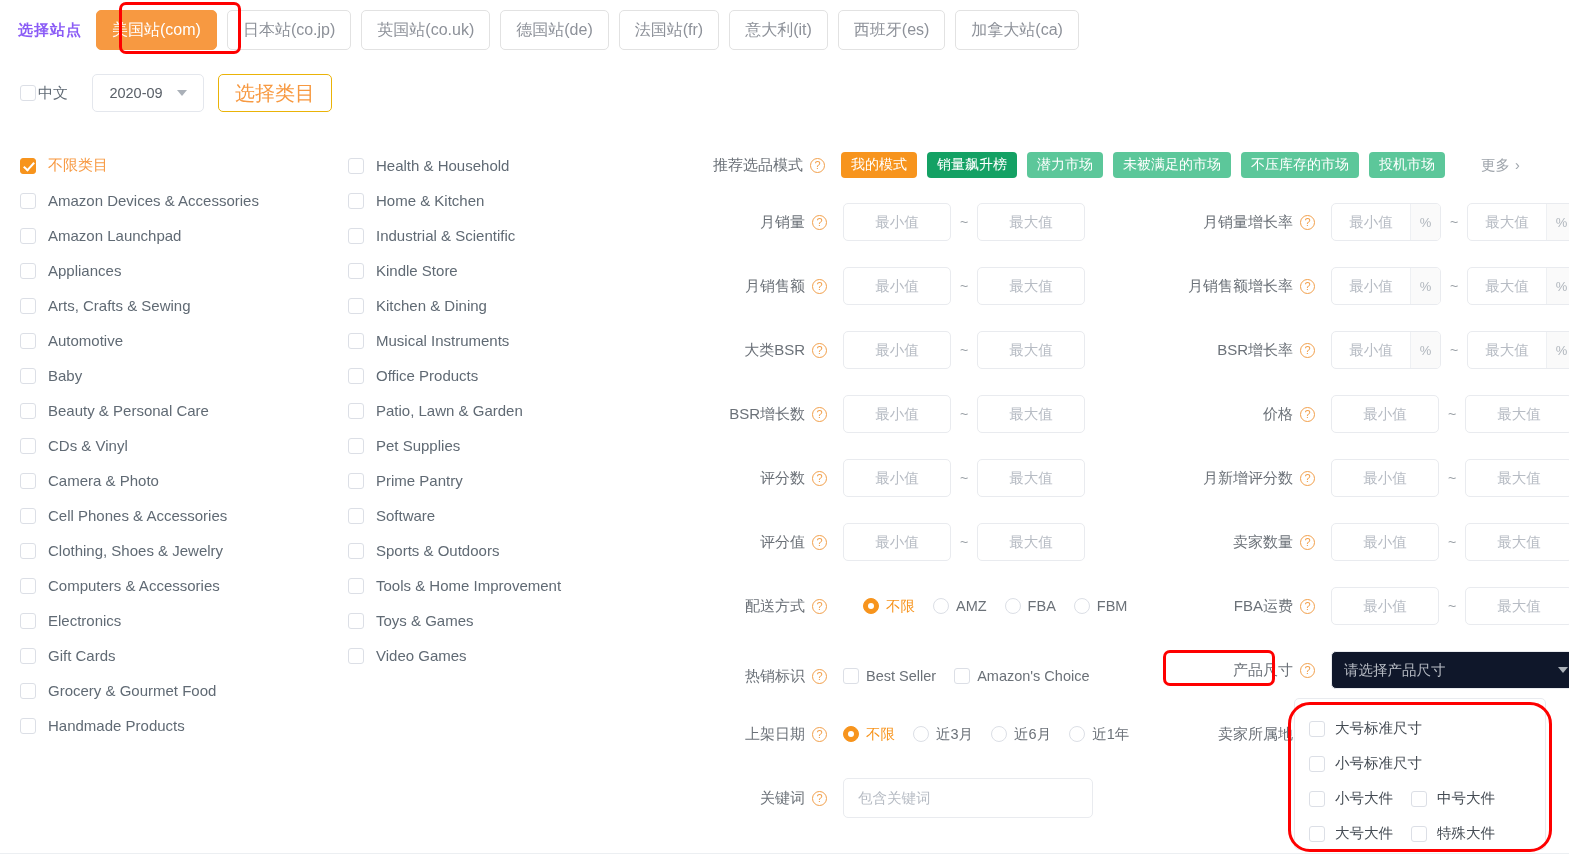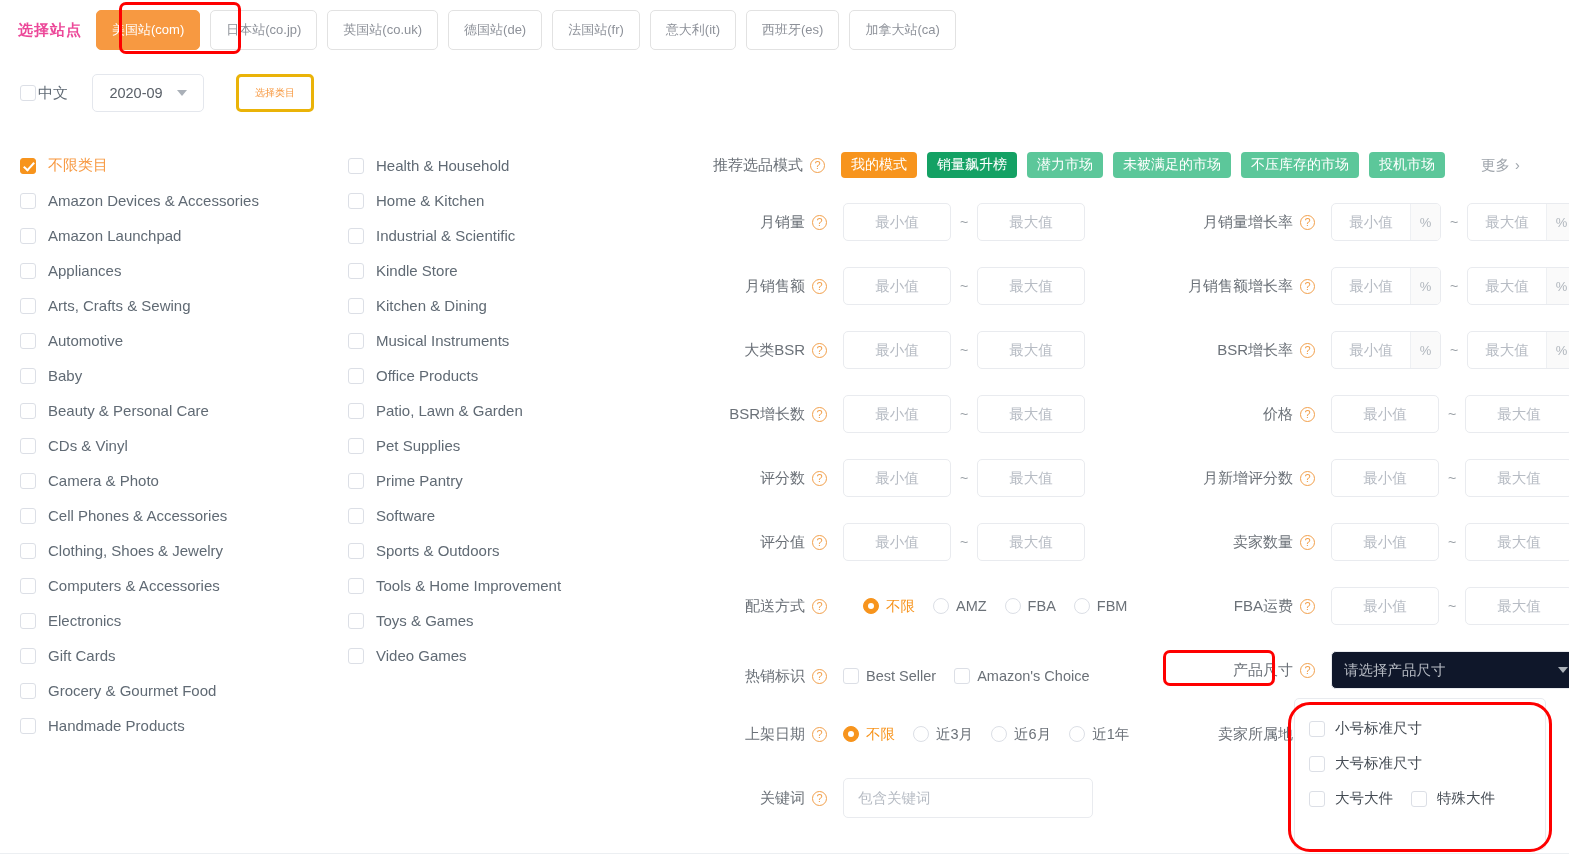--- a/index.html
+++ b/index.html
@@ -7,27 +7,27 @@
     margin: 0; padding: 0;
     width: 1569px; height: 854px;
     background: #ffffff;
     font-family: "Liberation Sans", "DejaVu Sans", sans-serif;
     overflow: hidden;
   }
   .page { position: relative; width: 1569px; height: 854px; background:#fff; }
 
   
   .site-row { position:absolute; left:0; top:0; width:1569px; height:60px; display:flex; align-items:center; }
-  .site-label { font-size:15px; color:#ec4899; font-weight:bold; margin-left:18px; margin-right:14px; letter-spacing:1px; }
+  .site-label { font-size:15px; color:#8b5cf6; font-weight:bold; margin-left:18px; margin-right:14px; letter-spacing:1px; }
   .site-tabs { display:flex; align-items:center; gap:10px; }
   .site-tab {
     height:40px; min-width:84px; padding:0 15px;
     display:flex; align-items:center; justify-content:center;
     border:1px solid #e2e2e2; border-radius:5px; background:#fff;
-    color:#8d9199; font-size:13px; white-space:nowrap; cursor:pointer;
+    color:#8d9199; font-size:16px; white-space:nowrap; cursor:pointer;
   }
   .site-tab.active { background:#f79941; border-color:#f79941; color:#fff; }
   .redbox {
     position:absolute; border:3px solid #fe0000; border-radius:7px;
     pointer-events:none;
   }
 
   
   .row2 { position:absolute; left:0; top:68px; width:1569px; height:50px; display:flex; align-items:center; }
   .cb { width:16px; height:16px; border:1px solid #dcdfe6; border-radius:3px; background:#fff; display:inline-block; flex:none; }
@@ -39,22 +39,22 @@
   .chk-line { display:flex; align-items:center; gap:2px; cursor:pointer; }
   .chk-line .lbl { font-size:15px; color:#606a74; white-space:nowrap; }
 
   .select-box {
     margin-left:24px; width:112px; height:38px; border:1px solid #e4e7ed; border-radius:5px;
     background:#fff; display:flex; align-items:center; justify-content:center; gap:14px;
     font-size:14.5px; color:#5a6068; cursor:pointer; position:relative;
   }
   .caret { width:0;height:0;border-left:5px solid transparent;border-right:5px solid transparent;border-top:6px solid #aab0b8; }
   .pick-cat {
-    margin-left:32px; height:38px; padding:0 16px; border:3px solid #eab308; border-radius:5px;
-    background:#fff; color:#f79941; font-size:10px; display:flex; align-items:center; cursor:pointer;
+    margin-left:14px; height:38px; padding:0 16px; border:1px solid #eab308; border-radius:5px;
+    background:#fff; color:#f79941; font-size:20px; display:flex; align-items:center; cursor:pointer;
   }
 
   
   .cat-col { position:absolute; top:148px; }
   .cat-col.c1 { left:20px; width:320px; }
   .cat-col.c2 { left:348px; width:330px; }
   .cat-item { height:35px; display:flex; align-items:center; gap:12px; cursor:pointer; }
   .cat-item .lbl { font-size:15px; color:#606a74; white-space:nowrap; }
   .cat-item.sel .lbl { color:#f79941; }
 
@@ -625,32 +625,42 @@
         </div>
       </div>
     </div>
 
   </div>
 
   <div class="dd-panel">
     <div class="dd-line">
       <div class="dd-opt">
         <span class="cb"></span>
-        <span class="t">小号标准尺寸</span>
+        <span class="t">大号标准尺寸</span>
       </div>
     </div>
     <div class="dd-line">
       <div class="dd-opt">
         <span class="cb"></span>
-        <span class="t">大号标准尺寸</span>
+        <span class="t">小号标准尺寸</span>
       </div>
     </div>
     <div class="dd-line">
       <div class="dd-opt">
         <span class="cb"></span>
+        <span class="t">小号大件</span>
+      </div>
+      <div class="dd-opt second">
+        <span class="cb"></span>
+        <span class="t">中号大件</span>
+      </div>
+    </div>
+    <div class="dd-line">
+      <div class="dd-opt">
+        <span class="cb"></span>
         <span class="t">大号大件</span>
       </div>
       <div class="dd-opt second">
         <span class="cb"></span>
         <span class="t">特殊大件</span>
       </div>
     </div>
   </div>
 
   <div class="redbox" style="left:1163px; top:650px; width:112px; height:36px;"></div>

